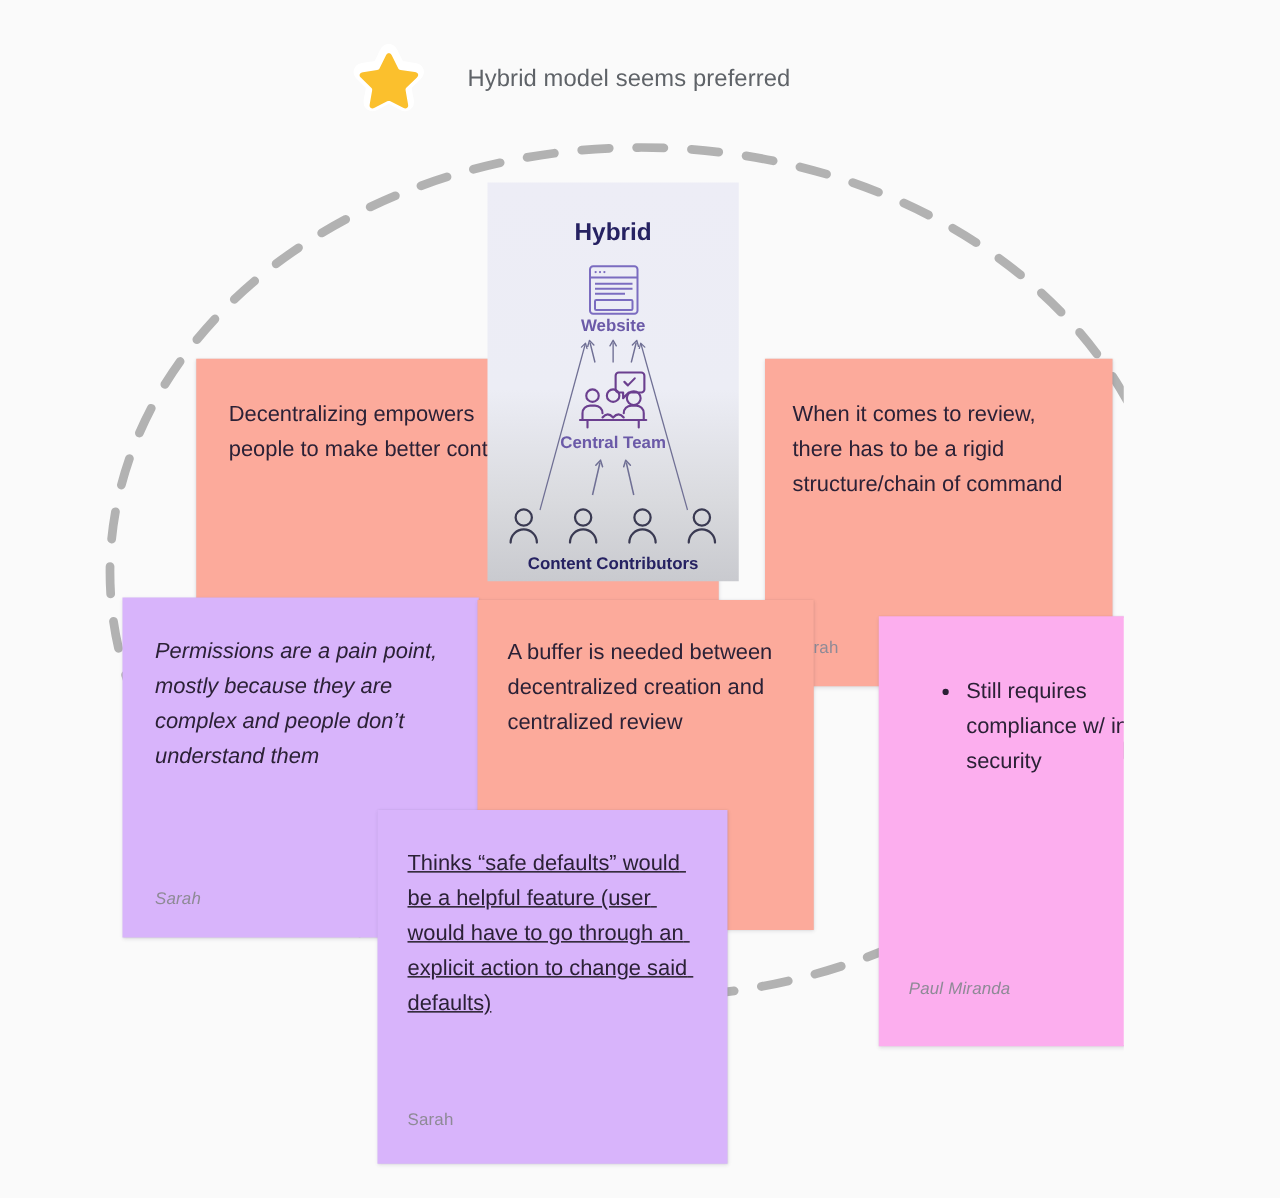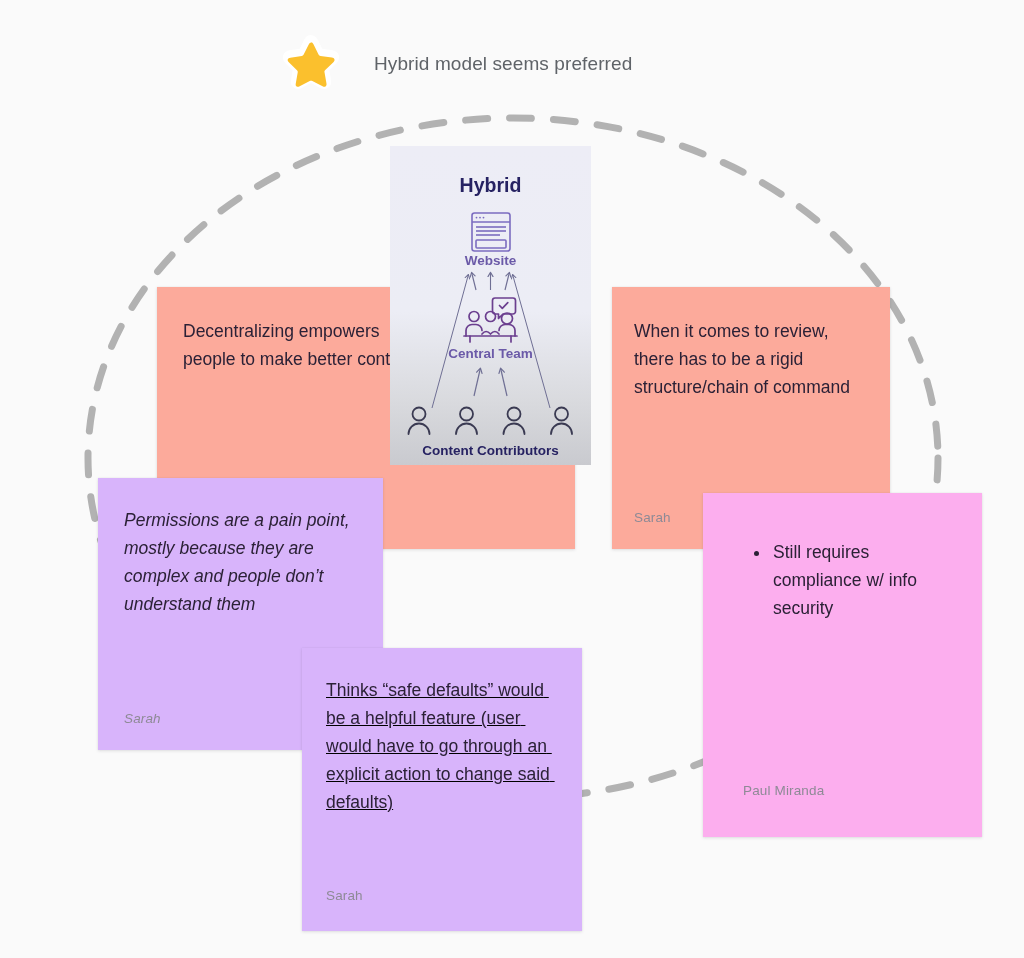--- a/index.html
+++ b/index.html
@@ -7,24 +7,25 @@
     margin: 0;
     padding: 0;
     background: #fafafa;
   }
   body {
     font-family: "Liberation Sans", "DejaVu Sans", sans-serif;
     -webkit-font-smoothing: antialiased;
   }
   #board {
     position: relative;
-    width: 1024px;
+    width: 852px;
     height: 958px;
     background: #fafafa;
     overflow: hidden;
+    padding-left: 47px;
   }
 
   
   .header-row {
     position: absolute;
     left: 278px;
     top: 28px;
     display: flex;
     align-items: center;
     height: 72px;
@@ -114,21 +115,21 @@
 
   #note-buffer {
     left: 382px; top: 480px; width: 269px; height: 264px;
     background: #FCAA9B; z-index: 5; padding: 27px 24px 0 24px;
   }
 
   #note-select-people {
     left: 703px; top: 493px; width: 279px; height: 344px;
     background: #FCAEEE; z-index: 6; padding: 29px 24px 0 24px;
   }
-  #note-select-people .note-author { left: 40px; top: 290px; }
+  #note-select-people .note-author { left: 24px; top: 290px; font-style: italic; }
 
   #note-safe-defaults {
     left: 302px; top: 648px; width: 280px; height: 283px;
     background: #D8B4FB; z-index: 7; padding: 28px 24px 0 24px; text-decoration: underline;
   }
   #note-safe-defaults .note-author { left: 24px; top: 240px; }
 </style>
 </head>
 <body>
 
@@ -221,20 +222,23 @@
   <div class="note" id="note-review">
     <div class="note-body">When it comes to review, there has to be a rigid structure/chain of command</div>
     <div class="note-author">Sarah</div>
   </div>
 
   <div class="note" id="note-permissions">
     <div class="note-body">Permissions are a pain point, mostly because they are complex and people don’t understand them</div>
     <div class="note-author">Sarah</div>
   </div>
 
+  <div class="note" id="note-buffer">
+    <div class="note-body">A buffer is needed between decentralized creation and centralized review</div>
+  </div>
 
   <div class="note" id="note-select-people">
     <ul class="bullets">
       <li>Still requires compliance w/ info security</li>
     </ul>
     <div class="note-author">Paul Miranda</div>
   </div>
 
   <div class="note" id="note-safe-defaults">
     <div class="note-body">Thinks “safe defaults” would be a helpful feature (user would have to go through an explicit action to change said defaults)</div>

